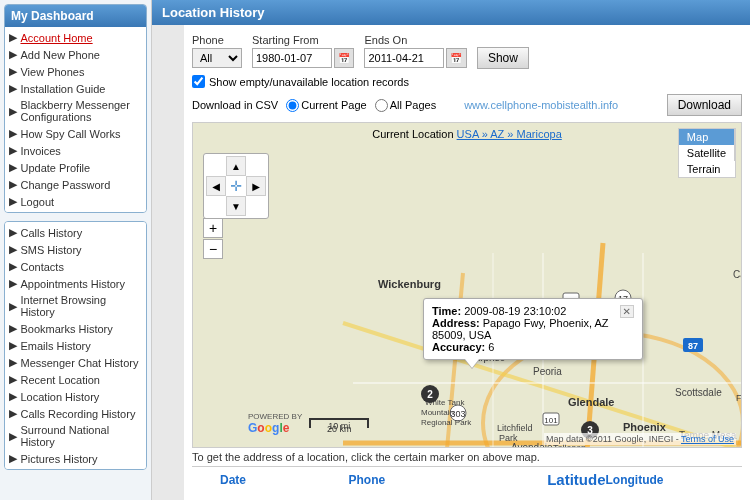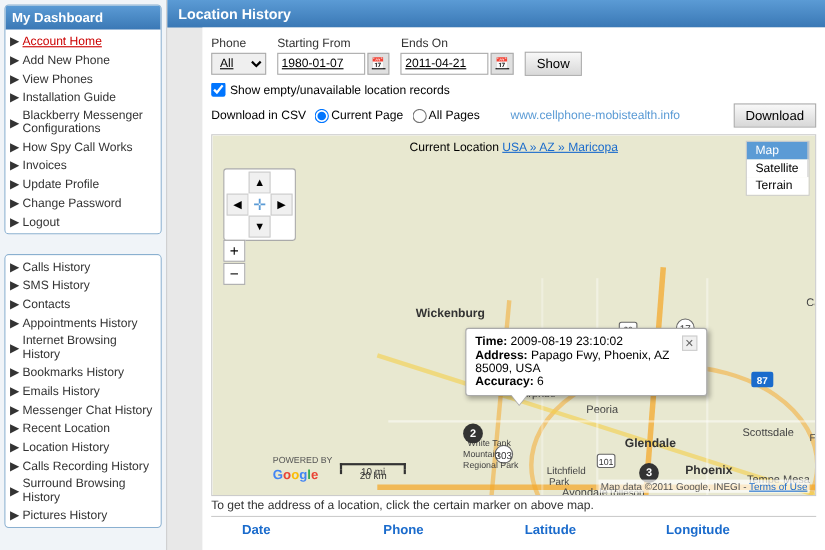--- a/index.html
+++ b/index.html
@@ -1,36 +1,36 @@
 <!DOCTYPE html>
 <html><head>
   <meta charset="utf-8">
   <style>
     * { margin: 0; padding: 0; box-sizing: border-box; }
     body { font-family: Arial, sans-serif; font-size: 12px; background: #e8e8e8; width: 750px; height: 500px; overflow: hidden; display: flex; }
 
     
-    .sidebar { width: 152px; min-width: 152px; background: #f0f4f8; border-right: 1px solid #ccc; display: flex; flex-direction: column; height: 500px; overflow-y: auto; gap: 10px; }
+    .sidebar { width: 152px; min-width: 152px; background: #f0f4f8; border-right: 1px solid #ccc; display: flex; flex-direction: column; height: 500px; overflow-y: auto; }
     .sidebar-section { border: 1px solid #8ab0d0; border-radius: 4px; margin: 4px; overflow: hidden; }
     .sidebar-section-header { background: linear-gradient(to bottom, #5b9bd5, #3a78b5); color: white; font-weight: bold; font-size: 12px; padding: 4px 6px; }
     .sidebar-item { display: flex; align-items: center; padding: 2px 4px; }
     .sidebar-item a { color: #c00; text-decoration: underline; font-size: 11px; }
     .sidebar-item span { color: #333; font-size: 11px; }
     .sidebar-arrow { color: #5b9bd5; margin-right: 3px; font-size: 10px; }
 
     
     .main { flex: 1; display: flex; flex-direction: column; height: 500px; overflow: hidden; }
     .main-header { background: linear-gradient(to bottom, #5b9bd5, #3a78b5); color: white; font-weight: bold; font-size: 13px; padding: 5px 10px; }
     .main-body { flex: 1; background: white; padding: 8px; display: flex; flex-direction: column; overflow: hidden; margin-left: 32px; }
 
     
     .controls-row { display: flex; align-items: center; gap: 10px; margin-bottom: 6px; flex-wrap: wrap; }
     .control-group { display: flex; flex-direction: column; }
     .control-label { font-size: 11px; color: #333; margin-bottom: 2px; }
-    .control-input { display: flex; align-items: flex-end; gap: 2px; text-decoration: underline; }
+    .control-input { display: flex; align-items: flex-end; gap: 2px; }
     .control-input select, .control-input input[type="text"] { font-size: 11px; border: 1px solid #aaa; padding: 1px 3px; height: 20px; }
     .control-input select { width: 50px; }
     .date-input { width: 80px; }
     .cal-icon { background: #e0e0e0; border: 1px solid #aaa; padding: 1px 3px; cursor: pointer; font-size: 10px; height: 20px; display: flex; align-items: center; }
     .show-btn { background: linear-gradient(to bottom, #f8f8f8, #d8d8d8); border: 1px solid #aaa; padding: 3px 10px; cursor: pointer; font-size: 12px; height: 22px; margin-top: 14px; }
     .checkbox-row { display: flex; align-items: center; gap: 4px; font-size: 11px; margin-bottom: 6px; }
     .download-row { display: flex; align-items: center; gap: 8px; font-size: 11px; margin-bottom: 6px; }
     .download-btn { background: linear-gradient(to bottom, #f8f8f8, #d8d8d8); border: 1px solid #aaa; padding: 3px 10px; cursor: pointer; font-size: 12px; margin-left: auto; }
     .website-link { color: #5b9bd5; font-size: 11px; margin-left: 20px; }
 
@@ -170,21 +170,21 @@
       <div class="sidebar-item">
           <span class="sidebar-arrow">▶</span>
           <span>Location History</span>
         </div>
       <div class="sidebar-item">
           <span class="sidebar-arrow">▶</span>
           <span>Calls Recording History</span>
         </div>
       <div class="sidebar-item">
           <span class="sidebar-arrow">▶</span>
-          <span>Surround Browsing History</span>
+          <span>Surround National History</span>
         </div>
       <div class="sidebar-item">
           <span class="sidebar-arrow">▶</span>
           <span>Pictures History</span>
         </div>
     </div>
   </div>
 </div>
 
 <div class="main">
@@ -377,18 +377,18 @@
         <span>Map data ©2011 Google, INEGI</span> - <a href="#">Terms of Use</a>
       </div>
     </div>
 
     <div style="font-size:11px;color:#333;padding:3px 0;">To get the address of a location, click the certain marker on above map.</div>
 
     <div class="table-header">
       <span class="col1"></span>
       <span class="col2" style="color:#1a6bcc;font-weight:bold;font-size:12px;">Date</span>
       <span class="col3" style="color:#1a6bcc;font-weight:bold;font-size:12px;">Phone</span>
-      <span class="col4" style="color:#1a6bcc;font-weight:bold;font-size:12px;">Latitude</span>
+      <span class="col4" style="color:#1a6bcc;font-weight:bold;font-size:15px;text-align:right;">Latitude</span>
       <span class="col5" style="color:#1a6bcc;font-weight:bold;font-size:12px;">Longitude</span>
     </div>
 
   </div>
 </div>
 
 </body></html>

